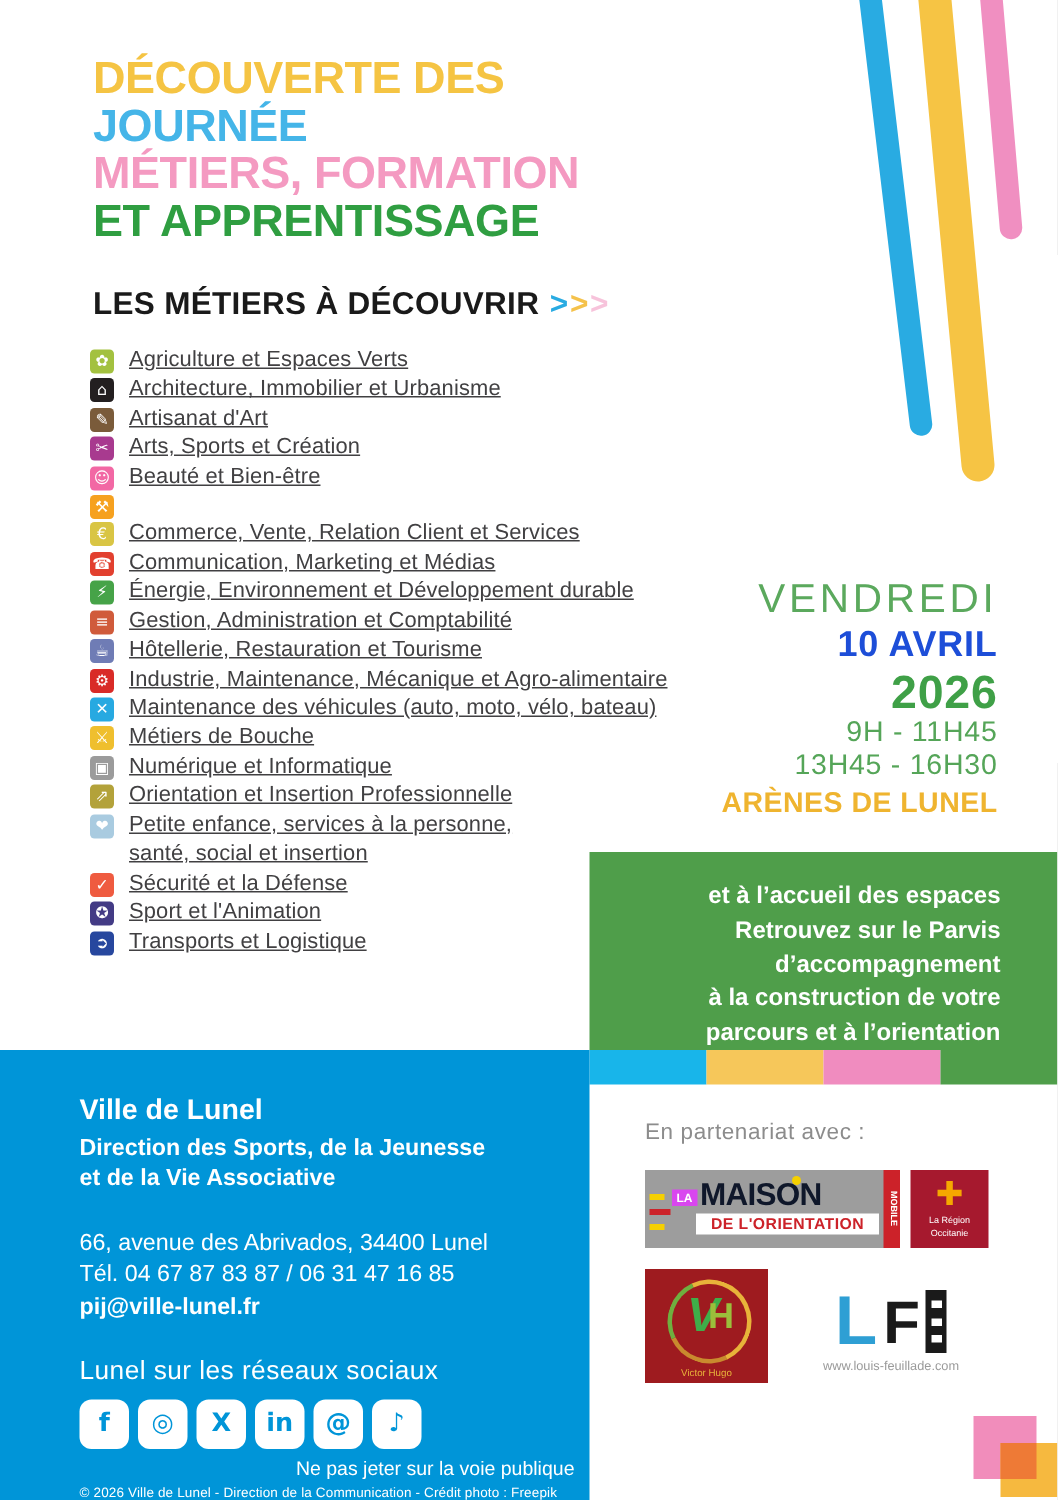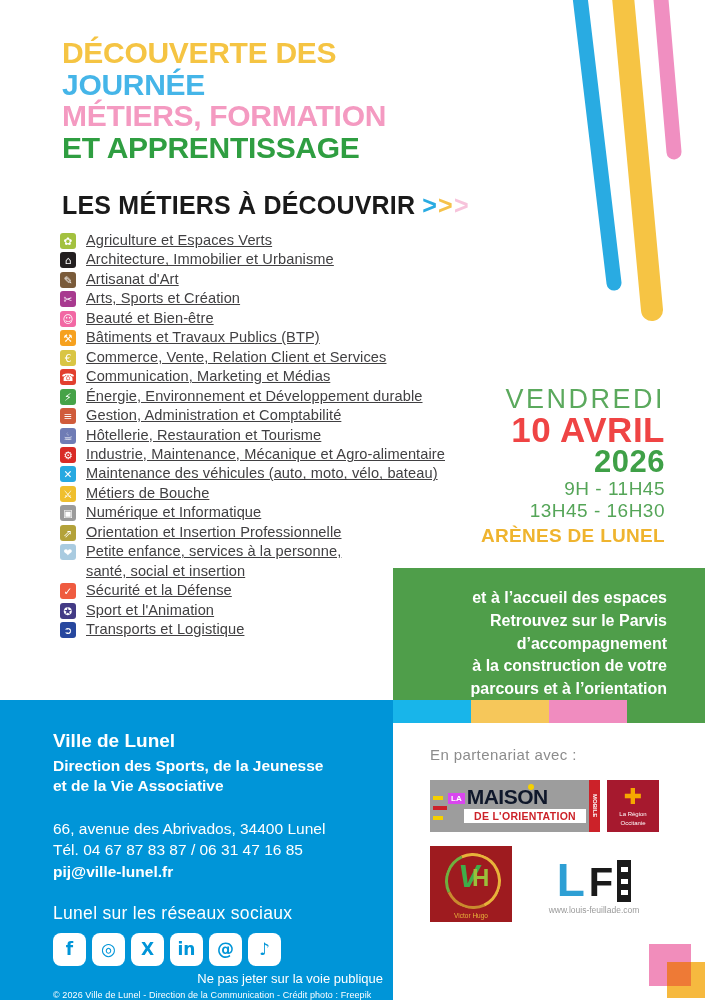--- a/index.html
+++ b/index.html
@@ -8,39 +8,39 @@
     background:#ffffff; overflow:hidden;
     font-family:"Liberation Sans", sans-serif;
   }
   
   .stripes { position:absolute; left:0; top:0; pointer-events:none; }
 
   
   .title { position:absolute; left:62px; top:37px; font-weight:700; font-size:30px; line-height:31.5px; letter-spacing:-0.3px; }
 
   
-  .subtitle-row { position:absolute; left:62px; top:191px; font-size:25px; font-weight:700; color:#1a1a1a; letter-spacing:0.2px; }
+  .subtitle-row { position:absolute; left:62px; top:191px; font-size:21px; font-weight:700; color:#1a1a1a; letter-spacing:0.2px; }
   .chevrons { margin-left:6px; }
   .chev { font-weight:700; margin-left:1px; }
 
   
   .categories { position:absolute; left:60px; top:231px; width:420px; }
   .cat-row { display:flex; align-items:flex-start; }
   .cat-icon {
     width:16px; height:16px; border-radius:3px; margin:2px 10px 0 0; flex:none;
     display:flex; align-items:center; justify-content:center;
     color:#fff; font-size:10.5px; line-height:16px; overflow:hidden;
     font-family:"DejaVu Sans", sans-serif;
   }
   .cat-label { font-size:14.6px; color:#414042; line-height:19.45px; white-space:pre-line; letter-spacing:0.1px;text-decoration:underline; }
 
   
   .event { position:absolute; right:40px; top:384px; text-align:right; }
   .ev-day   { font-size:27px; color:#5BA95D; letter-spacing:2.5px; font-weight:400; line-height:30px; }
-  .ev-date  { font-size:35px; color:#ef4444; font-weight:700; line-height:32px; letter-spacing:0.5px; }
+  .ev-date  { font-size:24px; color:#1d4ed8; font-weight:700; line-height:32px; letter-spacing:0.5px; }
   .ev-year  { font-size:31px; color:#3FA047; font-weight:700; line-height:32px; letter-spacing:0.5px; }
   .ev-time  { font-size:19px; color:#55A558; line-height:22px; letter-spacing:0.5px; }
   .ev-venue { font-size:19px; color:#EFB42F; font-weight:700; line-height:24px; margin-top:2px; letter-spacing:0.3px; }
 
   
   .green-box {
     position:absolute; left:393px; top:568px; width:312px; height:132px;
     background:#4F9E4A; color:#fff; text-align:right;
     padding:19px 38px 0 20px; box-sizing:border-box;
     font-weight:700; font-size:16px; line-height:22.8px;
@@ -150,21 +150,20 @@
       <div class="cat-row">
         <span class="cat-icon" style="background: rgb(168, 58, 143);">✂</span>
         <span class="cat-label">Arts, Sports et Création</span>
       </div>
       <div class="cat-row">
         <span class="cat-icon" style="background: rgb(242, 104, 164);">☺</span>
         <span class="cat-label">Beauté et Bien-être</span>
       </div>
       <div class="cat-row">
         <span class="cat-icon" style="background: rgb(246, 161, 31);">⚒</span>
-        <span class="cat-label">Bâtiments et Travaux Publics (BTP)</span>
       </div>
       <div class="cat-row">
         <span class="cat-icon" style="background: rgb(217, 197, 68);">€</span>
         <span class="cat-label">Commerce, Vente, Relation Client et Services</span>
       </div>
       <div class="cat-row">
         <span class="cat-icon" style="background: rgb(226, 64, 47);">☎</span>
         <span class="cat-label">Communication, Marketing et Médias</span>
       </div>
       <div class="cat-row">

